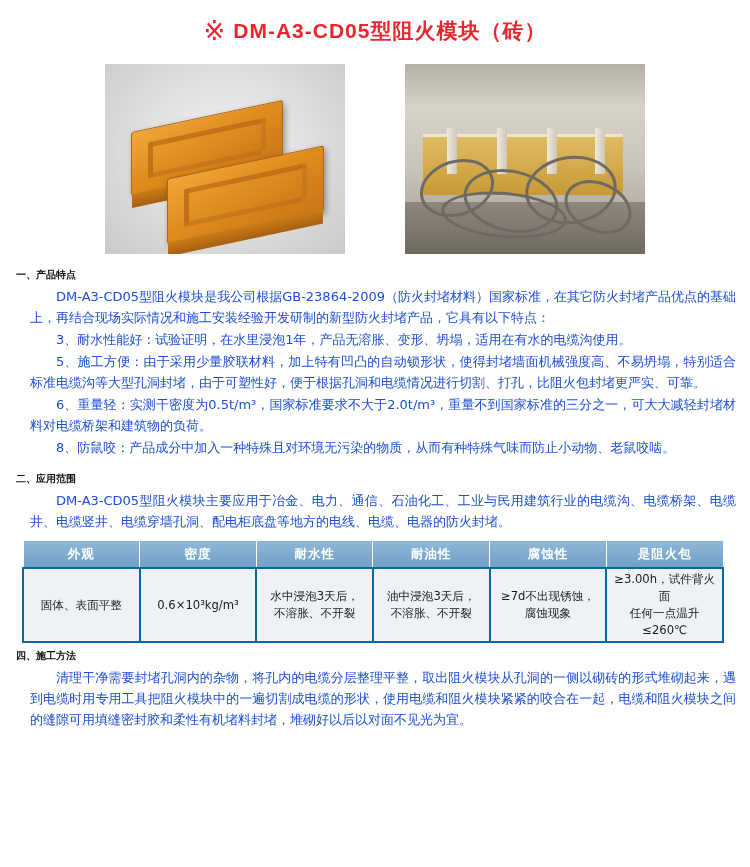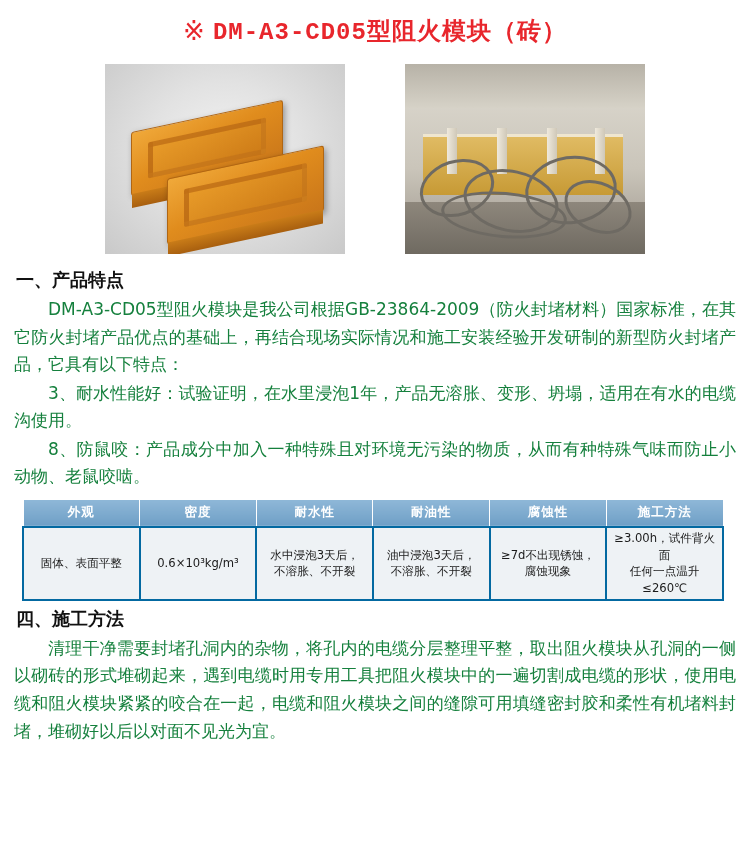--- a/index.html
+++ b/index.html
@@ -33,24 +33,24 @@
   }
   .title-star {
     color: #e8262c;
     font-size: 26px;
     line-height: 1;
     margin-right: 8px;
     font-family: "DejaVu Sans", sans-serif;
   }
   .title-text {
     color: #e8262c;
-    font-size: 24px;
+    font-size: 21px;
     font-weight: bold;
     letter-spacing: 1px;
-    font-family: Liberation Mono, monospace;
+    font-family: Liberation Sans, sans-serif;
     white-space: nowrap;
   }
 
   
   .images-row {
     display: flex;
     justify-content: center;
     gap: 60px;
     margin-top: 12px;
   }
@@ -133,34 +133,34 @@
     background: linear-gradient(90deg,#efe9dc,#cfc8b8);
     top: 64px;
   }
   .pipe.p1 { left: 42px; }
   .pipe.p2 { left: 92px; }
   .pipe.p3 { left: 142px; }
   .pipe.p4 { left: 190px; }
 
   
   .section-head {
-    font-size: 18px;
+    font-size: 10px;
     font-weight: bold;
     color: #111;
     margin: 14px 0 4px 2px;
     font-family: "DejaVu Sans", sans-serif;
   }
   .para {
-    font-size: 17px;
+    font-size: 13px;
     line-height: 1.62;
     text-align: justify;
-    margin: 0 0 1px 0;
+    margin: 0 0 1px 16px;
     text-indent: 2em;
     font-family: "DejaVu Sans", sans-serif;
-    color: #15803d;
+    color: #1d4ed8;
   }
 
   
   table.spec {
     border-collapse: collapse;
     width: 702px;
     margin: 8px 0 4px 8px;
     font-family: "DejaVu Sans", sans-serif;
     table-layout: fixed;
   }
@@ -222,32 +222,36 @@
         <div class="cable c2"></div>
       <div class="cable c3"></div>
         <div class="cable c4"></div>
       <div class="cable c5"></div>
     </div>
   </div>
 
   <div class="section-head">一、产品特点</div>
   <p class="para">DM-A3-CD05型阻火模块是我公司根据GB-23864-2009（防火封堵材料）国家标准，在其它防火封堵产品优点的基础上，再结合现场实际情况和施工安装经验开发研制的新型防火封堵产品，它具有以下特点：</p>
   <p class="para">3、耐水性能好：试验证明，在水里浸泡1年，产品无溶胀、变形、坍塌，适用在有水的电缆沟使用。</p>
+  <p class="para">5、施工方便：由于采用少量胶联材料，加上特有凹凸的自动锁形状，使得封堵墙面机械强度高、不易坍塌，特别适合标准电缆沟等大型孔洞封堵，由于可塑性好，便于根据孔洞和电缆情况进行切割、打孔，比阻火包封堵更严实、可靠。</p>
+  <p class="para">6、重量轻：实测干密度为0.5t/m³，国家标准要求不大于2.0t/m³，重量不到国家标准的三分之一，可大大减轻封堵材料对电缆桥架和建筑物的负荷。</p>
   <p class="para">8、防鼠咬：产品成分中加入一种特殊且对环境无污染的物质，从而有种特殊气味而防止小动物、老鼠咬啮。</p>
 
+  <div class="section-head">二、应用范围</div>
+  <p class="para">DM-A3-CD05型阻火模块主要应用于冶金、电力、通信、石油化工、工业与民用建筑行业的电缆沟、电缆桥架、电缆井、电缆竖井、电缆穿墙孔洞、配电柜底盘等地方的电线、电缆、电器的防火封堵。</p>
 
   <table class="spec">
     <thead>
       <tr>
         <th>外观</th>
         <th>密度</th>
         <th>耐水性</th>
         <th>耐油性</th>
         <th>腐蚀性</th>
-        <th>施工方法</th>
+        <th>是阻火包</th>
       </tr>
     </thead>
     <tbody>
       <tr>
         <td>
             <span class="cellline">固体、表面平整</span>
           </td>
         <td>
             <span class="cellline">0.6×10³kg/m³</span>
           </td>

